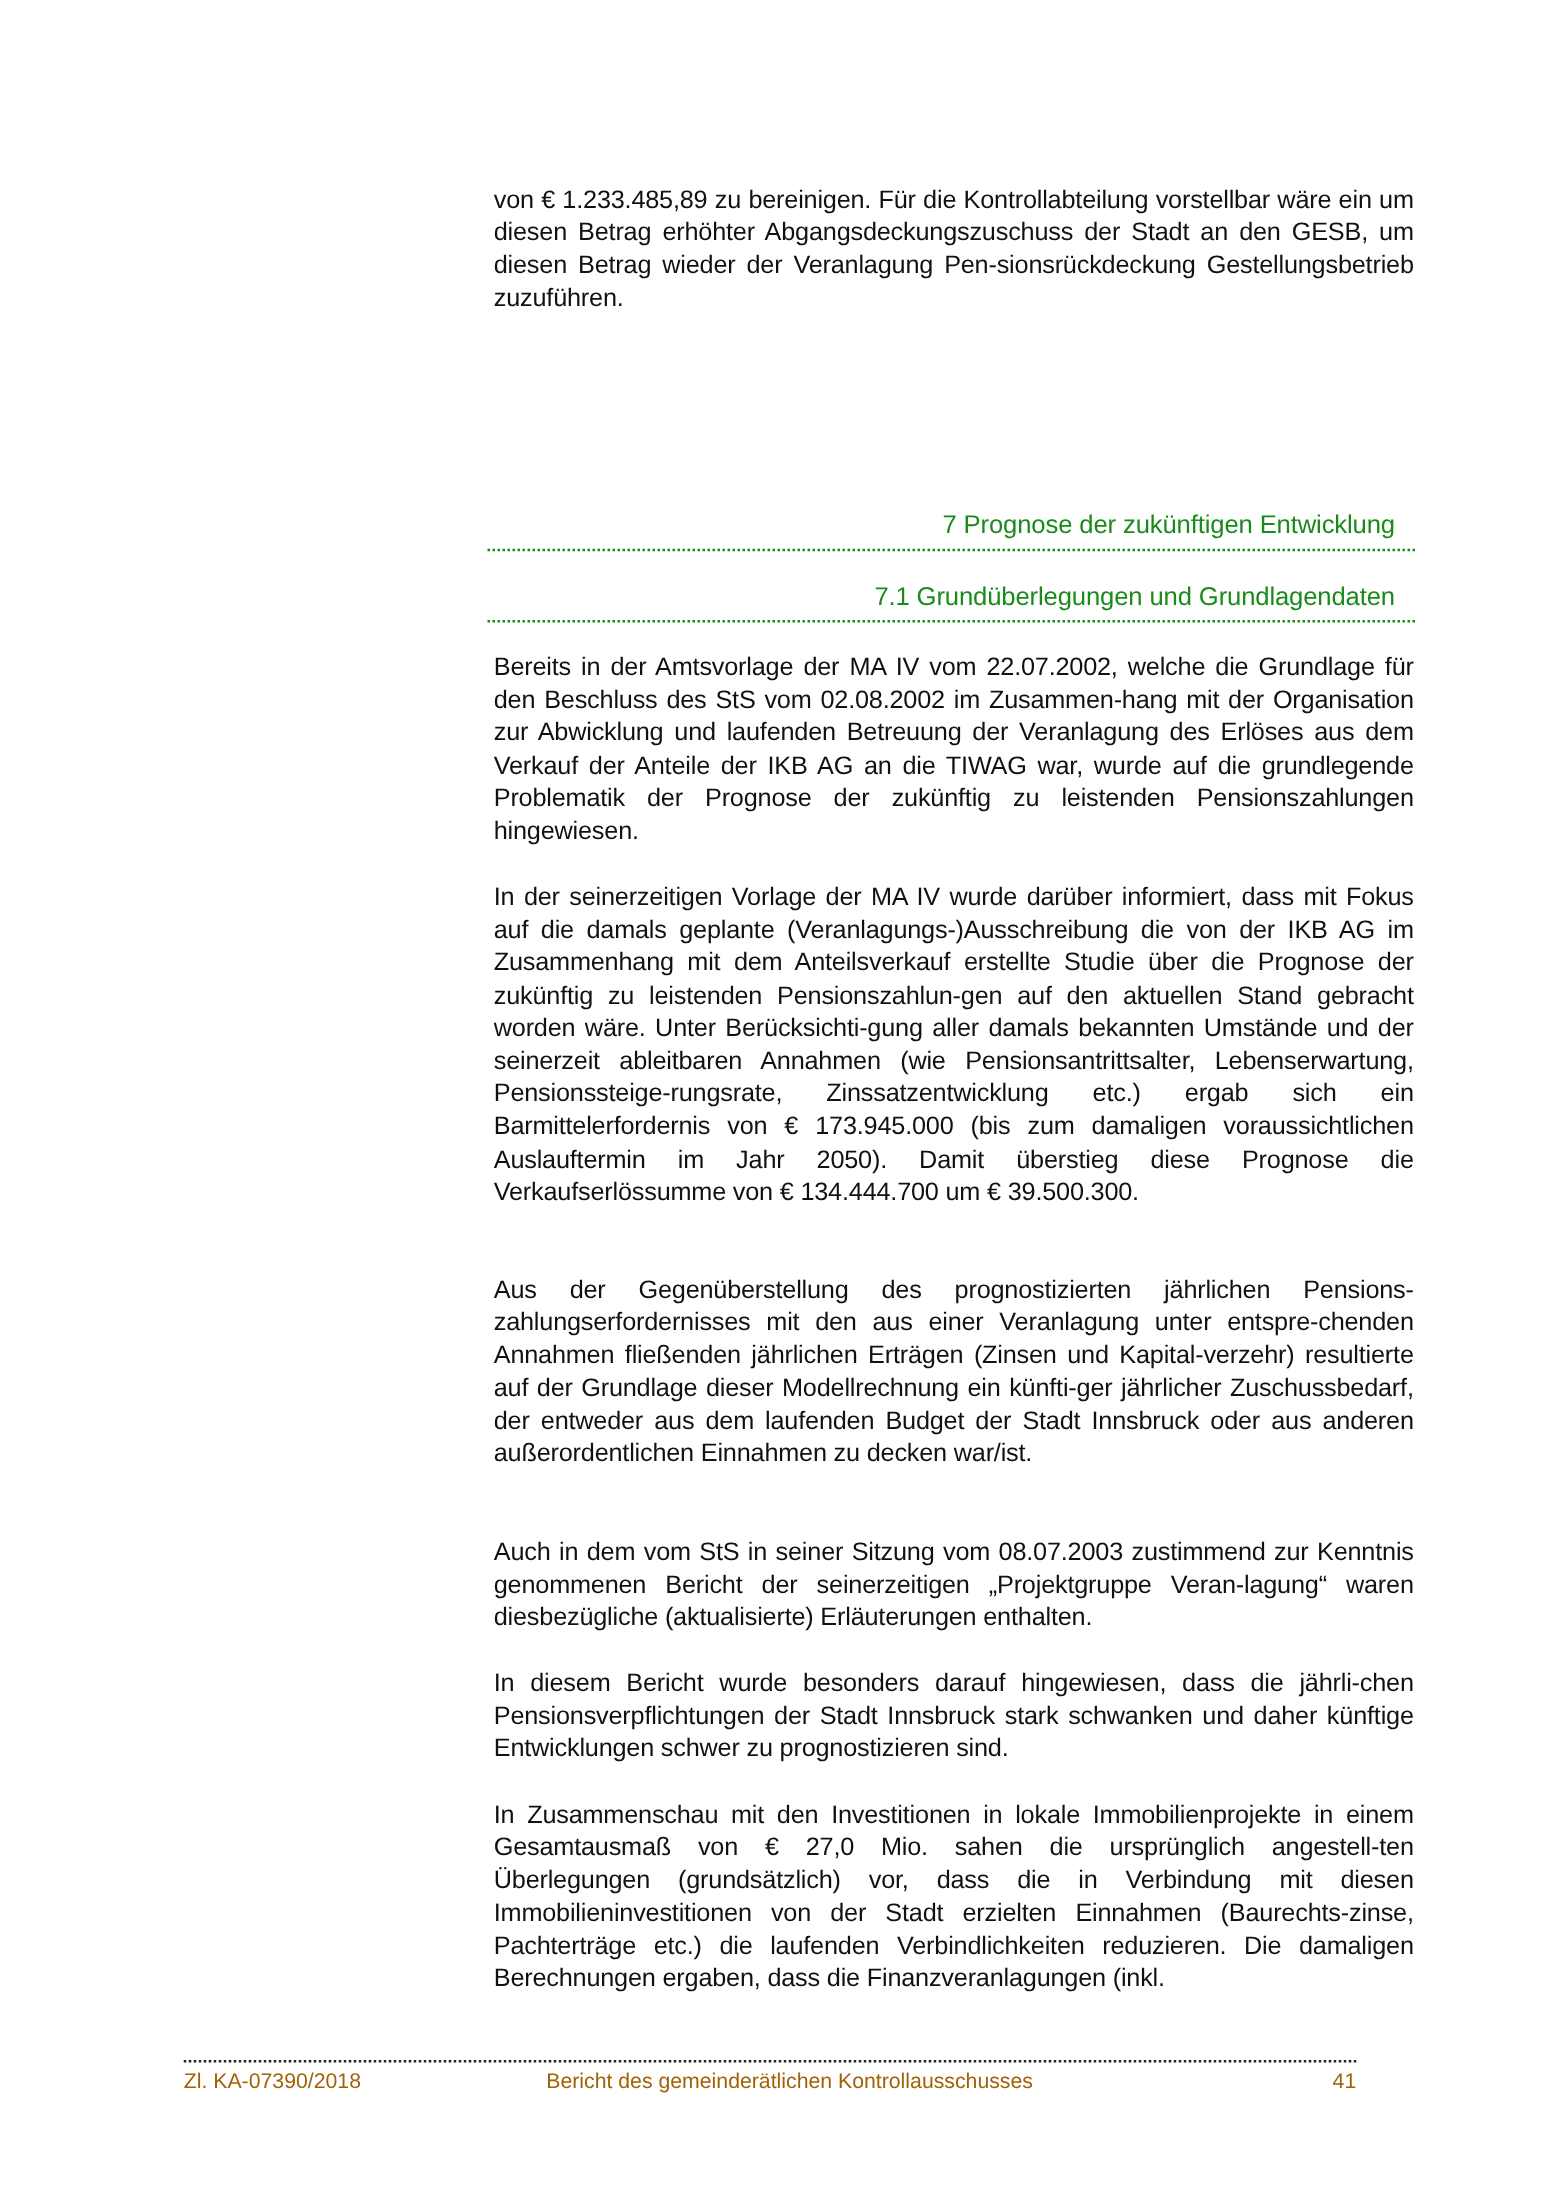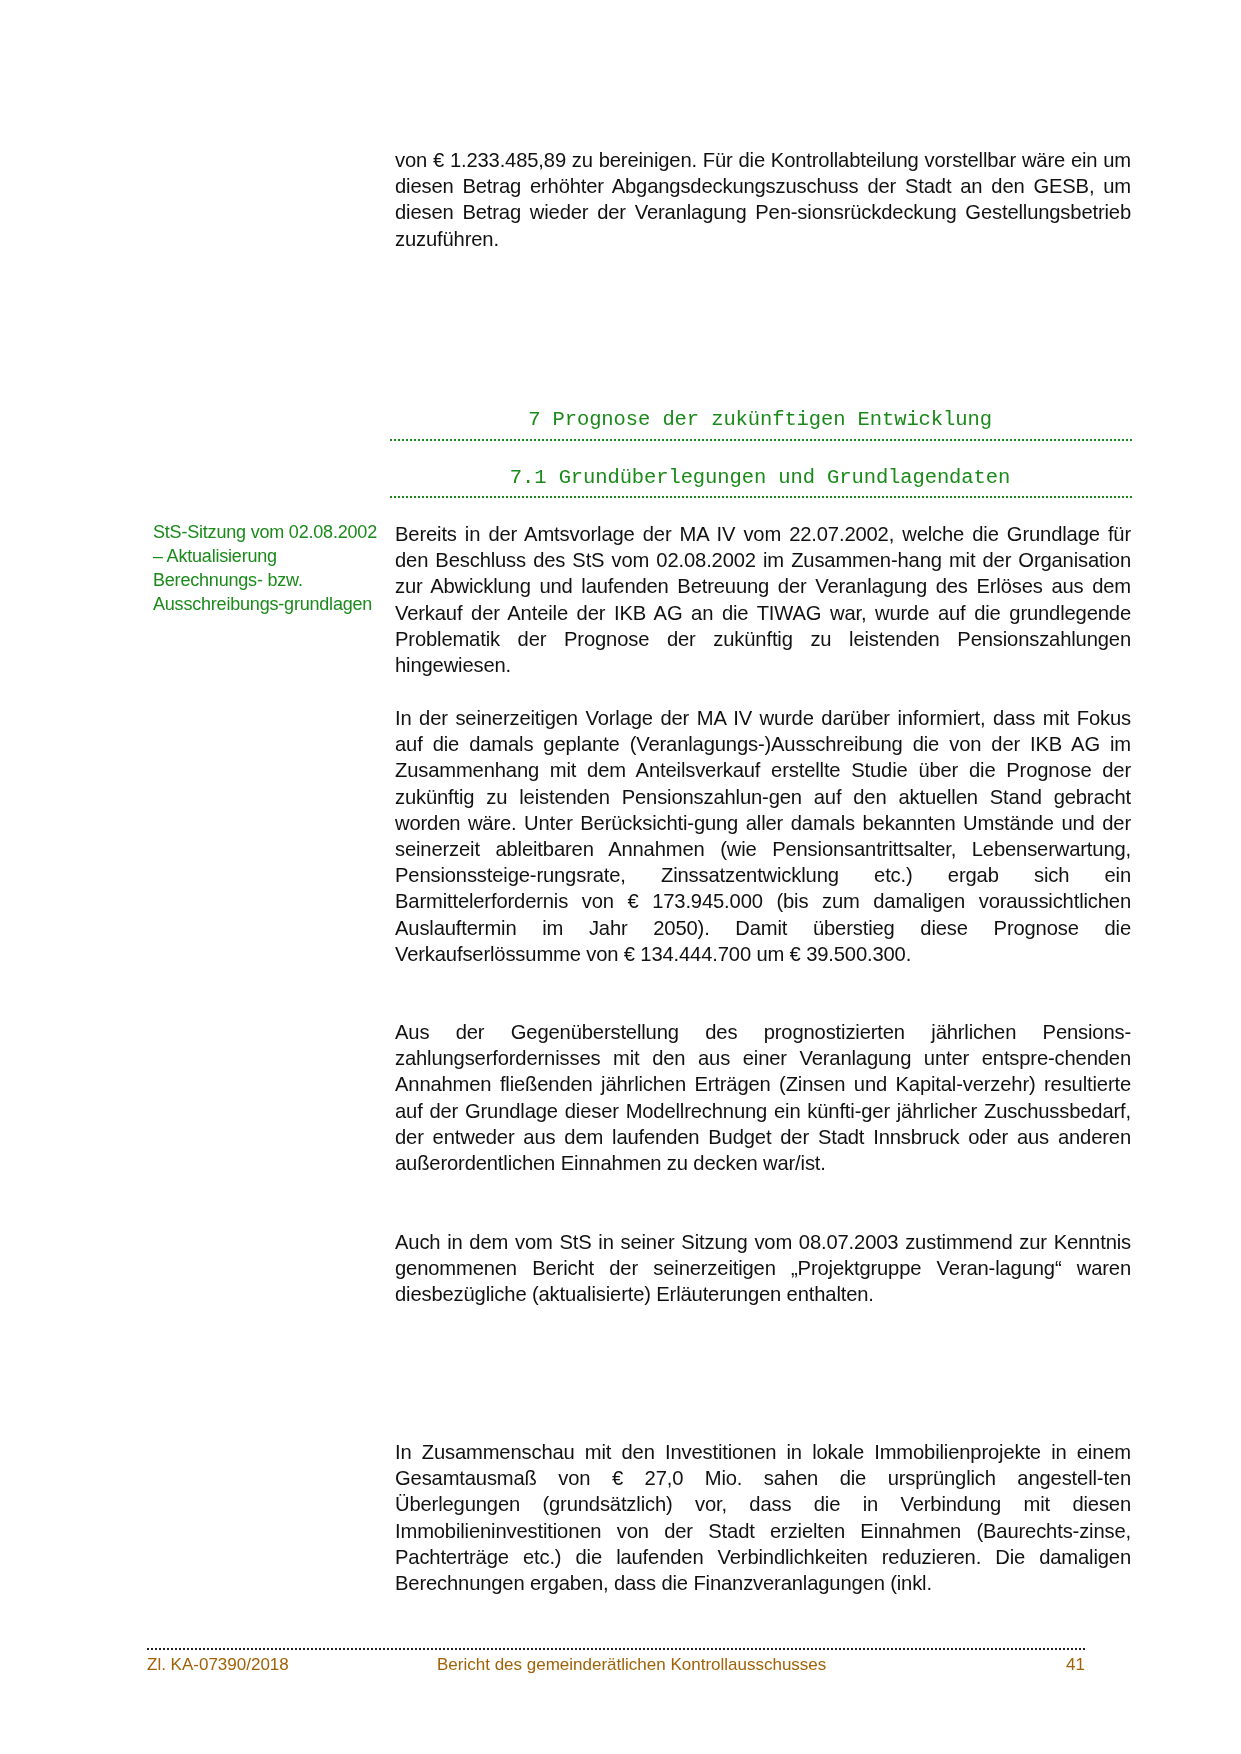--- a/index.html
+++ b/index.html
@@ -10,22 +10,22 @@
     font-family: "Liberation Sans", sans-serif; font-size: 20.2px; line-height: 26.2px;
     color: #111111; text-align: justify; letter-spacing: -0.15px;
   }
   .body-text p { margin: 0; }
   .margin-note {
     position: absolute; left: 153px; width: 235px;
     font-family: "Liberation Sans", sans-serif; font-size: 18px; line-height: 24px;
     color: #1a8a1a; letter-spacing: -0.2px;
   }
   .heading {
-    position: absolute; left: 390px; width: 740px; text-align: center;
-    font-family: Liberation Mono, monospace; font-size: 20.5px; color: #1a8a1a;
+    position: absolute; left: 376px; width: 740px; text-align: right;
+    font-family: Liberation Sans, sans-serif; font-size: 20.5px; color: #1a8a1a;
     letter-spacing: -0.1px;
   }
   .dotline {
     position: absolute; left: 390px; width: 742px; height: 0;
     border-top: 2px dotted #1a8a1a;
   }
   .footer-line {
     position: absolute; left: 147px; width: 938px; height: 0;
     border-top: 2px dotted #222;
   }
@@ -45,37 +45,39 @@
   <div class="body-text" style="top:147px;">
     <p>von € 1.233.485,89 zu bereinigen. Für die Kontrollabteilung vorstellbar wäre ein um diesen Betrag erhöhter Abgangsdeckungszuschuss der Stadt an den GESB, um diesen Betrag wieder der Veranlagung Pen-sionsrückdeckung Gestellungsbetrieb zuzuführen.</p>
   </div>
 
   <div class="heading" style="top:408px;">7  Prognose der zukünftigen Entwicklung</div>
   <div class="dotline" style="top:439px;"></div>
 
   <div class="heading" style="top:466px;">7.1  Grundüberlegungen und Grundlagendaten</div>
   <div class="dotline" style="top:496px;"></div>
 
-  <div class="margin-note" style="top:520px;">StS-Sitzung vom 02.08.2002 – Aktualisierung Berechnungs- bzw. Ausschreibungs-grundlagen</div>
   <div class="body-text" style="top:521px;">
     <p>Bereits in der Amtsvorlage der MA IV vom 22.07.2002, welche die Grundlage für den Beschluss des StS vom 02.08.2002 im Zusammen-hang mit der Organisation zur Abwicklung und laufenden Betreuung der Veranlagung des Erlöses aus dem Verkauf der Anteile der IKB AG an die TIWAG war, wurde auf die grundlegende Problematik der Prognose der zukünftig zu leistenden Pensionszahlungen hingewiesen.</p>
   </div>
 
   <div class="body-text" style="top:705px;">
     <p>In der seinerzeitigen Vorlage der MA IV wurde darüber informiert, dass mit Fokus auf die damals geplante (Veranlagungs-)Ausschreibung die von der IKB AG im Zusammenhang mit dem Anteilsverkauf erstellte Studie über die Prognose der zukünftig zu leistenden Pensionszahlun-gen auf den aktuellen Stand gebracht worden wäre.  Unter Berücksichti-gung aller damals bekannten Umstände und der seinerzeit ableitbaren Annahmen (wie Pensionsantrittsalter, Lebenserwartung, Pensionssteige-rungsrate, Zinssatzentwicklung etc.) ergab sich ein Barmittelerfordernis von € 173.945.000 (bis zum damaligen voraussichtlichen Auslauftermin im Jahr 2050). Damit überstieg diese Prognose die Verkaufserlössumme von € 134.444.700 um € 39.500.300.</p>
   </div>
 
   <div class="body-text" style="top:1019px;">
     <p>Aus der Gegenüberstellung des prognostizierten jährlichen Pensions-zahlungserfordernisses mit den aus einer Veranlagung unter entspre-chenden Annahmen fließenden jährlichen Erträgen (Zinsen und Kapital-verzehr) resultierte auf der Grundlage dieser Modellrechnung ein künfti-ger jährlicher Zuschussbedarf, der entweder aus dem laufenden Budget der Stadt Innsbruck oder aus anderen außerordentlichen Einnahmen zu decken war/ist.</p>
   </div>
 
   <div class="body-text" style="top:1229px;">
     <p>Auch in dem vom StS in seiner Sitzung vom 08.07.2003 zustimmend zur Kenntnis genommenen Bericht der seinerzeitigen „Projektgruppe Veran-lagung“ waren diesbezügliche (aktualisierte) Erläuterungen enthalten.</p>
   </div>
 
+  <div class="body-text" style="top:1334px;">
+    <p>In diesem Bericht wurde besonders darauf hingewiesen, dass die jährli-chen Pensionsverpflichtungen der Stadt Innsbruck stark schwanken und daher künftige Entwicklungen schwer zu prognostizieren sind.</p>
+  </div>
 
   <div class="body-text" style="top:1439px;">
     <p>In Zusammenschau mit den Investitionen in lokale Immobilienprojekte in einem Gesamtausmaß von € 27,0 Mio. sahen die ursprünglich angestell-ten Überlegungen (grundsätzlich) vor, dass die in Verbindung mit diesen Immobilieninvestitionen von der Stadt erzielten Einnahmen (Baurechts-zinse, Pachterträge etc.) die laufenden Verbindlichkeiten reduzieren. Die damaligen Berechnungen ergaben, dass die Finanzveranlagungen (inkl.</p>
   </div>
 
   <div class="footer-line" style="top:1648px;"></div>
   <div class="footer">
     <span class="l">Zl. KA-07390/2018</span>
     <span class="c">Bericht des gemeinderätlichen Kontrollausschusses</span>
     <span class="r">41</span>

